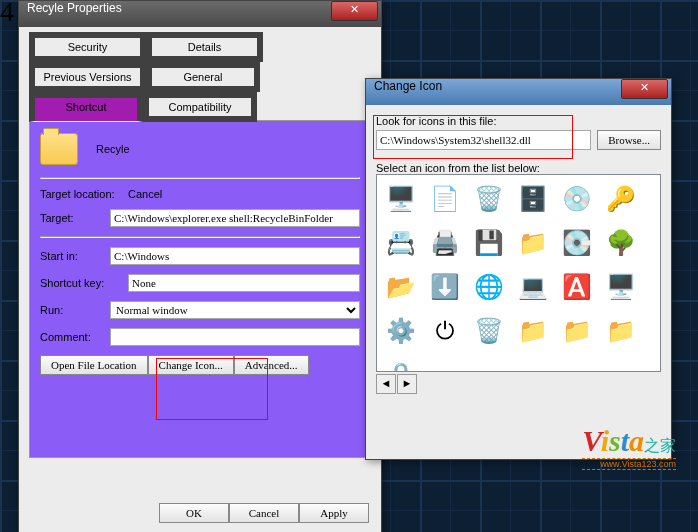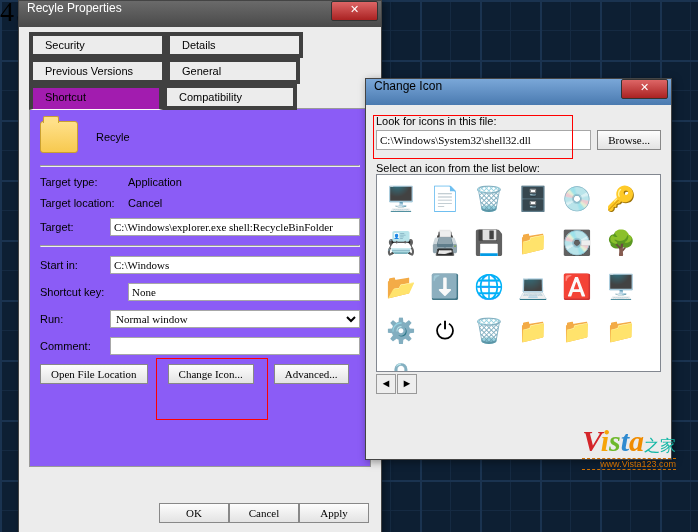--- a/index.html
+++ b/index.html
@@ -8,36 +8,36 @@
 .win{position:absolute;background:#ececec;border:1px solid #444;box-shadow:2px 2px 8px rgba(0,0,0,.4)}
 .win1{left:18px;top:0;width:362px;height:532px}
 .win2{left:365px;top:78px;width:305px;height:380px}
 .titlebar{height:26px;background:linear-gradient(#6a6a6a,#4a4a4a);display:flex;align-items:flex-start;padding:0 3px;color:#fff}
 .titlebar2{background:linear-gradient(#7aa7d8,#4a7ab0);color:#000}
 .titletxt{flex:1;padding-left:5px;font-size:12px}
 .winbtn{width:30px;height:18px;margin-left:2px;border:1px solid #333;border-radius:2px;background:linear-gradient(#888,#555);color:#fff;text-align:center;font-size:11px;line-height:14px;cursor:pointer}
 .winbtn.close{background:linear-gradient(#d66,#a22);width:45px}
 .body1{padding:4px 10px 10px}
 .tabs{display:flex;flex-wrap:wrap;position:relative;top:1px}
-.tab{padding:3px 12px;border:4px solid #404040;background:#ececec;font-size:11px;cursor:pointer;position:relative}
+.tab{padding:3px 0;border:6px solid #404040;background:#ececec;font-size:11px;text-align:center;cursor:pointer;position:relative}
 .tab.row1{width:105px}
 .tab.row2{width:102px}
 .tab.active{background:#a21caf;border-bottom:1px solid #fcfcfc;z-index:2}
 .panel{border:1px solid #999;background:#8b5cf6;padding:12px 10px;margin-top:-1px}
 .iconrow{display:flex;align-items:center;margin-bottom:12px}
 .foldericon{width:36px;height:30px;background:linear-gradient(#ffe089,#f7c94f);border:1px solid #caa030;border-radius:3px;position:relative;margin-right:18px}
 .foldericon:before{content:"";position:absolute;top:-6px;left:2px;width:14px;height:6px;background:#ffe089;border:1px solid #caa030;border-bottom:none;border-radius:2px 2px 0 0}
 .row{display:flex;align-items:center;margin:9px 0}
 .lbl{width:88px}
 .lbl2{width:70px}
 .val{flex:1}
 input.txt{flex:1;border:1px solid #a7a7a7;padding:2px 3px;font:11px Tahoma}
 select.sel{flex:1;border:1px solid #a7a7a7;padding:1px;font:11px Tahoma;background:#fff}
 .btn{padding:3px 10px;border:1px solid #888;background:linear-gradient(#fdfdfd,#e3e3e3);font:11px Tahoma;cursor:pointer;min-width:70px}
-.btnrow{display:flex;gap:20px;}
+.btnrow{display:flex;gap:0;}
 .okrow{display:flex;justify-content:flex-end;gap:0;position:absolute;bottom:10px;right:12px}
 .redbox{position:absolute;border:1px solid red;pointer-events:none}
 .redbox1{left:156px;top:358px;width:110px;height:60px}
 .redbox2{left:373px;top:115px;width:198px;height:42px}
 .body2{padding:10px}
 .inprow{display:flex;gap:6px;margin:3px 0 12px}
 .iconlist{border:1px solid #828790;background:#fff;height:180px;overflow:auto;padding:8px;display:flex;flex-wrap:wrap;gap:12px;align-content:flex-start}
 .ic{width:32px;height:32px;display:flex;align-items:center;justify-content:center;font-size:24px;cursor:pointer}
 .scrollhint{display:flex;justify-content:flex-start;margin-top:2px}
 .scrollhint div{width:18px;height:18px;border:1px solid #999;background:#eee;text-align:center;line-height:16px;margin-right:1px;cursor:pointer}
@@ -64,24 +64,20 @@
       <div class="tab row2">General</div>
       <div class="tab row2 active">Shortcut</div>
       <div class="tab row2">Compatibility</div>
     </div>
     <div class="panel">
       <div class="iconrow">
         <div class="foldericon"></div>
         <span>Recyle</span>
       </div>
       <hr>
-      <div class="row">
-          <span class="lbl">Target type:</span>
-          <span class="val">Application</span>
-        </div>
       <div class="row">
           <span class="lbl">Target location:</span>
           <span class="val">Cancel</span>
         </div>
       <div class="row">
           <span class="lbl2">Target:</span>
           <input class="txt" value="C:\Windows\explorer.exe shell:RecycleBinFolder" style="">
         </div>
       <hr>
       <div class="row">

